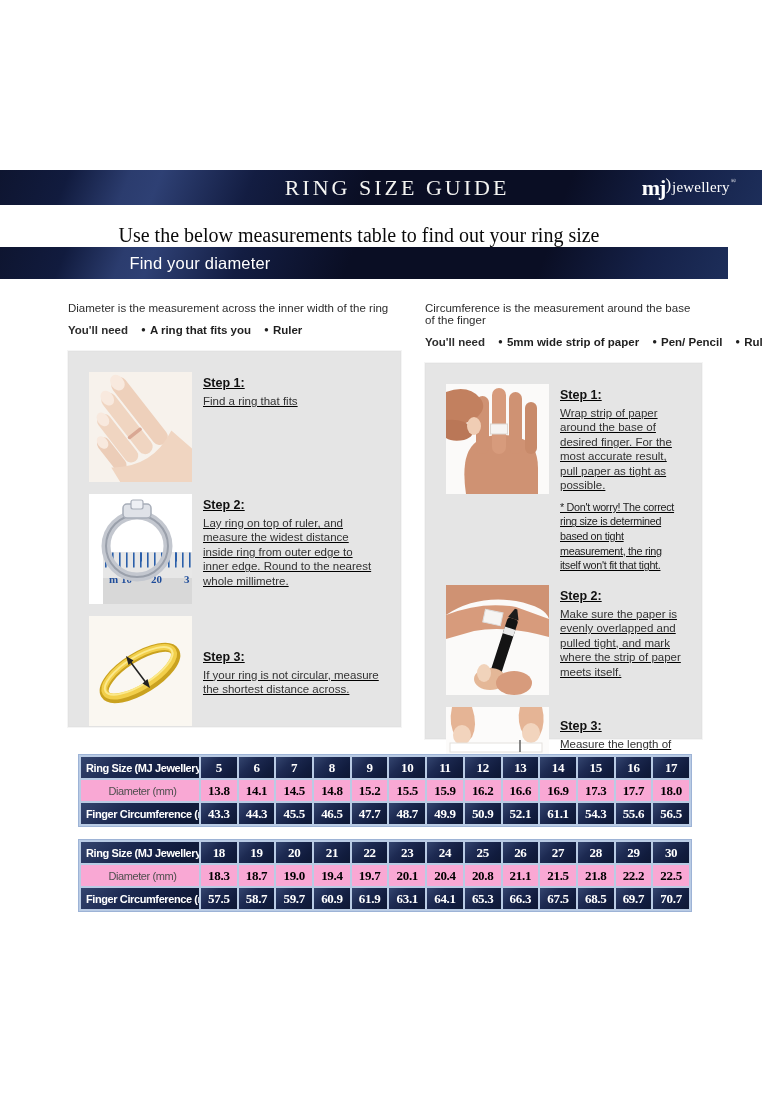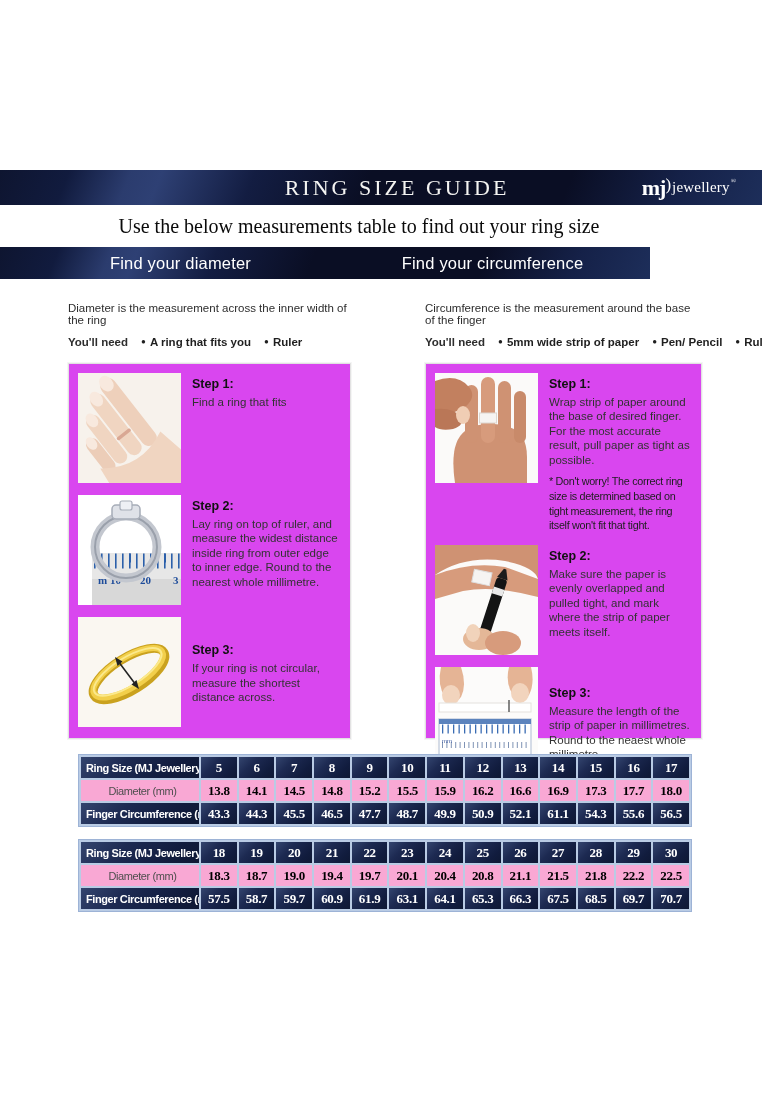--- a/index.html
+++ b/index.html
@@ -20,39 +20,39 @@
     position:absolute; left:16px; width:100%; text-align:center;
     font-family:"Liberation Serif", serif; font-size:22px; letter-spacing:3px;
     color:#f4f4f2; font-weight:400;
   }
   .brand { position:absolute; right:26px; top:0; height:35px; display:flex; align-items:center; color:#ffffff; font-family:"Liberation Serif", serif; }
   .brand .mj { font-size:22px; font-weight:700; letter-spacing:-1px; }
   .brand .mark { font-size:17px; margin:-6px 1px 0 0; }
   .brand .name { font-size:15px; letter-spacing:0.2px; }
   .brand .reg { font-size:7px; vertical-align:super; margin-left:1px; position:relative; top:-7px; }
 
-  .subtitle-band { position:absolute; left:0; top:205px; width:718px; height:42px; background:#ffffff; display:flex; align-items:center; justify-content:center; }
+  .subtitle-band { position:absolute; left:0; top:205px; width:718px; height:42px; background:#ffffff; display:flex; align-items:flex-end; justify-content:center; }
   .subtitle { font-family:"Liberation Serif", serif; font-size:20px; color:#0a0a0a; }
 
-  .col-bar { position:absolute; left:0; top:247px; width:650px; height:32px; display:flex; }
+  .col-bar { position:absolute; left:0; top:247px; width:728px; height:32px; display:flex; }
   .col-bar .half { width:50%; display:flex; align-items:center; justify-content:center; }
   .col-title { color:#ffffff; font-size:16.5px; font-weight:500; letter-spacing:0.2px; }
   .col-title.left-shift { transform:translateX(18px); }
   .col-title.right-shift { transform:translateX(5px); }
 
   
   .col-block { position:absolute; top:302px; }
-  .col-block.left { left:68px; width:283px; }
+  .col-block.left { left:68px; width:333px; }
   .col-block.right { left:425px; width:277px; }
   .intro { font-size:11.5px; color:#2d2d2d; }
   .needs { margin-top:10px; font-size:11.5px; font-weight:700; color:#1f1f1f; display:flex; flex-wrap:nowrap; align-items:center; white-space:nowrap; }
   .needs .need-item { margin-left:13px; display:inline-flex; align-items:center; }
   .needs .bullet { font-size:8px; margin-right:4px; position:relative; top:-1px; }
 
-  .steps-box { margin-top:15px; background:#d946ef; border:1px solid #e2e2e2; box-shadow:0 0 0 1px #f5f5f5; padding:9px; }
+  .steps-box { margin-top:15px; background:#e5e5e5; border:1px solid #e2e2e2; box-shadow:0 0 0 1px #f5f5f5; padding:20px;text-decoration:underline; }
   .col-block.left .steps-box { height:376px; }
   .col-block.right .steps-box { height:376px; }
   .step-row { display:flex; margin-bottom:12px; }
   .step-row:last-child { margin-bottom:0;align-items:center; }
   .step-img { width:103px; height:110px; flex:0 0 103px; margin-right:11px; }
   .step-img svg { display:block; width:103px; height:110px; }
   .step-text { padding-top:4px; }
   .step-title { font-size:12.5px; font-weight:700; color:#111111; margin-bottom:4px; }
   .step-desc { font-size:11.5px; color:#323232; line-height:1.26; }
   .step-note { margin-top:7px; font-size:10.8px; color:#1d1d1d; line-height:1.35; letter-spacing:-0.3px; }
@@ -91,23 +91,20 @@
   </div>
 
   <div class="subtitle-band">
     <div class="subtitle">Use the below measurements table to find out your ring size</div>
   </div>
 
   <div class="col-bar navy-bar">
     <div class="half">
       <span class="col-title left-shift">Find your diameter</span>
     </div>
-    <div class="half">
-      <span class="col-title right-shift">Find your circumference</span>
-    </div>
   </div>
 
   <div class="col-block left">
     <div class="intro">Diameter is the measurement across the inner width of the ring</div>
     <div class="needs" id="needs-diameter">
       <span class="muted">You'll need</span>
     <span class="need-item">
           <span class="bullet">●</span>
           <span>A ring that fits you</span>
         </span>

